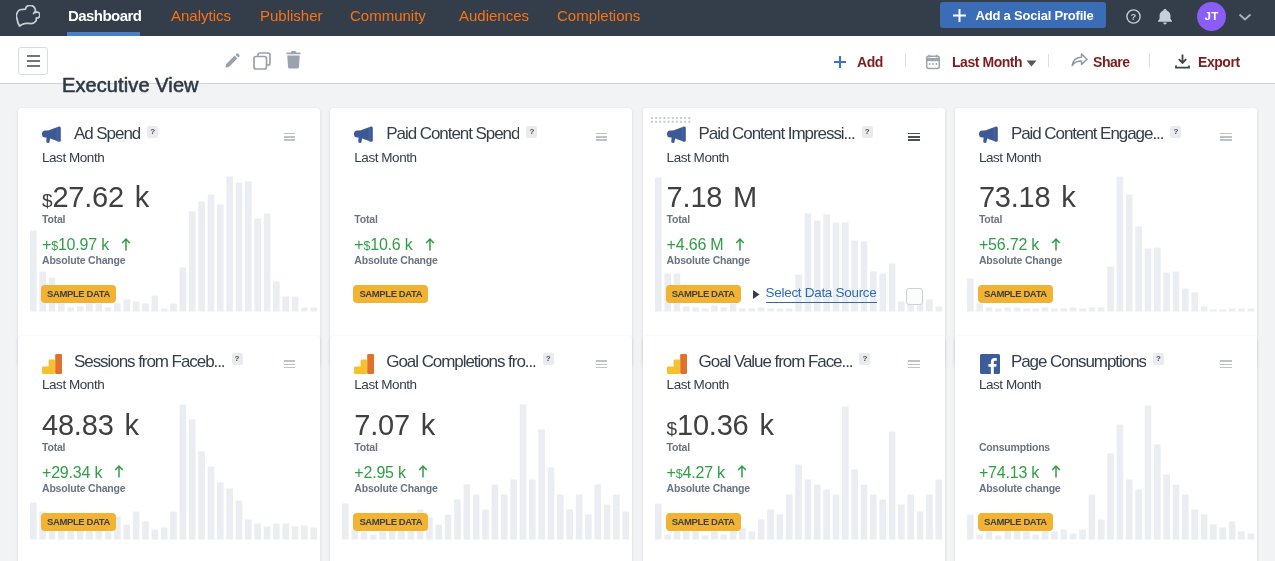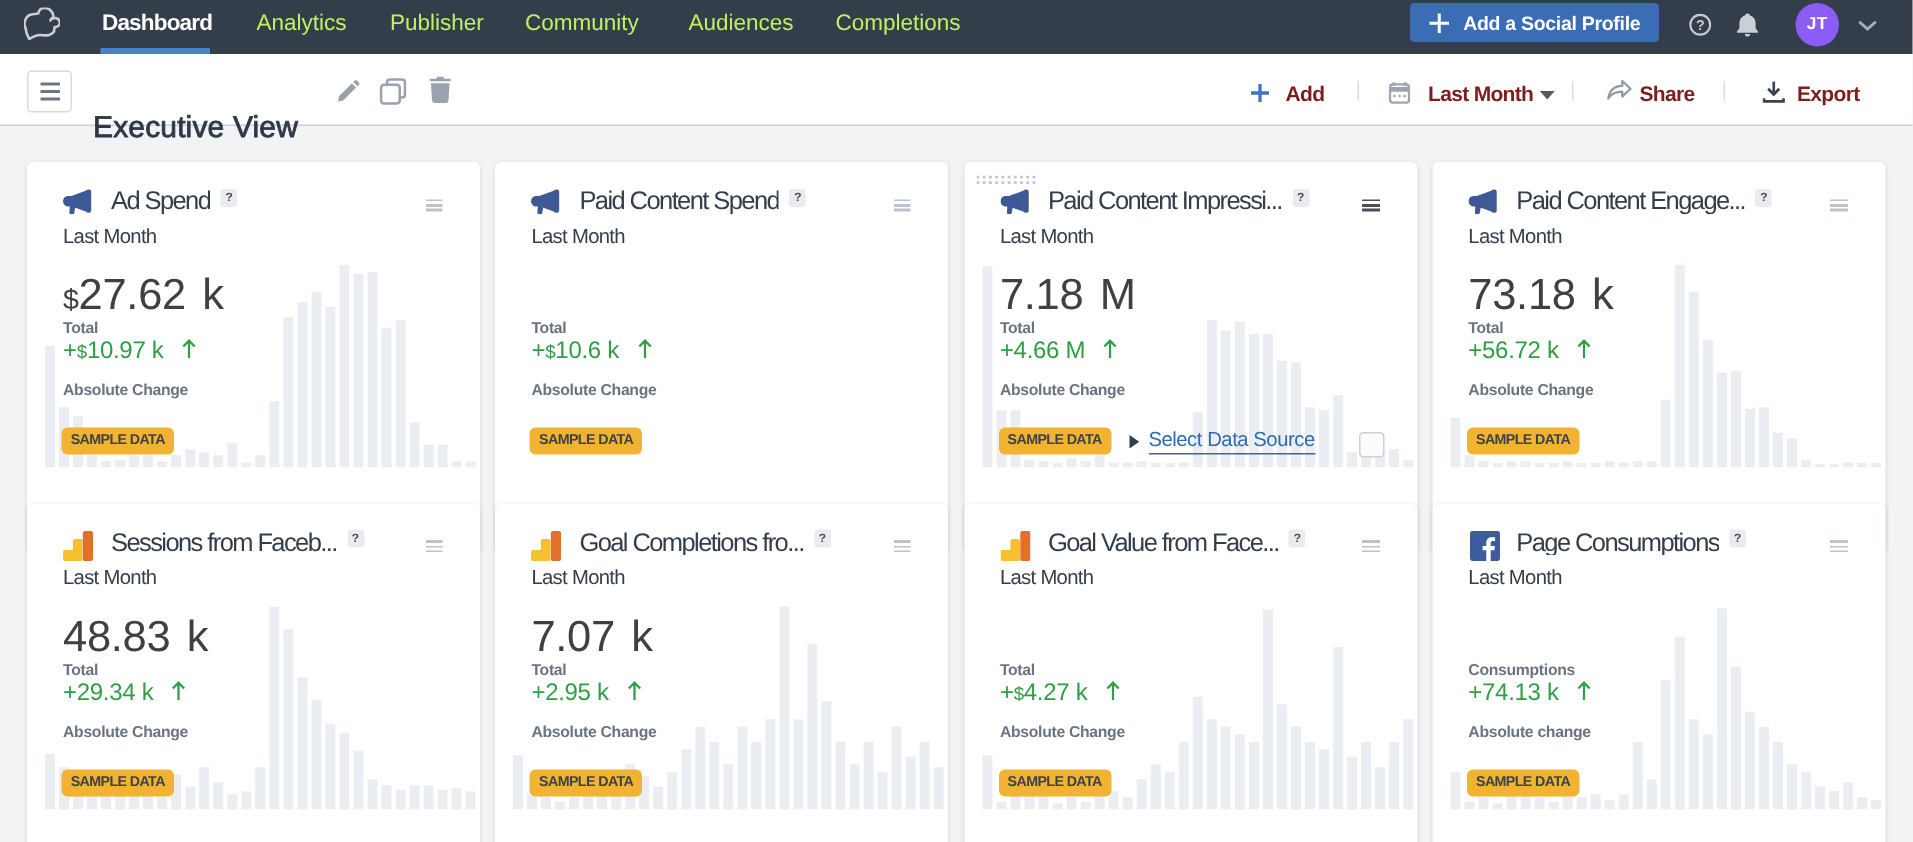--- a/index.html
+++ b/index.html
@@ -1,17 +1,17 @@
 <!DOCTYPE html>
 <html><head><meta charset="utf-8"><title>Executive View</title>
 <style>
 * { margin:0; padding:0; box-sizing:border-box; }
 html,body { width:1275px; height:561px; overflow:hidden; font-family:"Liberation Sans",sans-serif; background:#f2f3f5; }
 .nav { position:absolute; left:0; top:0; width:1275px; height:36px; background:#343e4b; }
-.nitem { position:absolute; top:8px; font-size:15px; line-height:1; color:#bef264; }
+.nitem { position:absolute; top:8px; font-size:15px; line-height:1; color:#f97316; }
 .nactive { color:#fff; font-weight:bold; font-size:15px; letter-spacing:-0.55px; top:8px; }
 .addbtn { position:absolute; left:940px; top:2px; width:166px; height:26px; background:#3b6db6; border-radius:3px; color:#fff; font-size:13px; font-weight:bold; letter-spacing:-0.2px; display:flex; align-items:center; justify-content:center; }
 .avatar { position:absolute; left:1197px; top:1.5px; width:29px; height:29px; border-radius:50%; background:#8b5cf6; color:#fff; font-size:11.5px; font-weight:bold; display:flex; align-items:center; justify-content:center; letter-spacing:0.3px; }
 .hdr { position:absolute; left:0; top:36px; width:1275px; height:48px; background:#fff; border-bottom:1px solid #cdd2d7; }
 .hbox { position:absolute; left:18px; top:11px; width:30px; height:28px; border:1px solid #d7dbdf; border-radius:3px; padding:7px 7.5px; display:flex; flex-direction:column; justify-content:space-between; }
 .hbl { height:1.6px; background:#6d7682; }
 .htitle { position:absolute; left:62px; top:15.5px; font-size:20px; font-weight:400; -webkit-text-stroke:0.55px #2e3947; letter-spacing:0.1px; line-height:1; color:#2e3947;margin-top:23px; }
 .tlabel { position:absolute; top:18.5px; font-size:14px; font-weight:bold; line-height:1; color:#7f1d1d; letter-spacing:-0.45px; }
 .tdiv { position:absolute; top:18px; width:1px; height:13px; background:#d9dde2; }
 .card { position:absolute; width:302px; height:259px; background:#fff; border-radius:4px; box-shadow:0 1px 3px rgba(50,60,75,0.16);padding-left:10px; }
@@ -21,21 +21,21 @@
 .ctitle { font-size:17px; line-height:1.05; color:#333e4b; letter-spacing:-1.06px; max-width:180px; white-space:nowrap; overflow:hidden; text-overflow:ellipsis; }
 .qbadge { margin-left:7px; margin-top:0.5px; }
 .qbadge { flex:0 0 auto; width:11px; height:12px; background:#e9ebee; border-radius:2px; font-size:8px; font-weight:bold; color:#424c57; text-align:center; line-height:12px; }
 .cmenu { position:absolute; left:265.5px; top:24.8px; width:11.5px; height:8.2px; display:flex; flex-direction:column; justify-content:space-between; }
 .cmenu i { display:block; height:1.7px; }
 .lastm { position:absolute; left:24px; top:42.6px; font-size:13.5px; line-height:1; color:#333e4b; letter-spacing:-0.45px; }
 .bignum { position:absolute; left:24px; top:75.3px; font-size:29px; line-height:1; color:#404040; letter-spacing:-0.2px; }
 .kunit { margin-left:3px; }
 .npre { font-size:19px; }
 .slabel { position:absolute; left:24px; font-size:10.5px; font-weight:bold; line-height:1; color:#6a7480; letter-spacing:-0.2px; }
-.delta { position:absolute; left:24px; top:118px; font-size:16px; line-height:1; color:#2f9e44; letter-spacing:-0.2px; }
+.delta { position:absolute; left:24px; top:129px; font-size:16px; line-height:1; color:#2f9e44; letter-spacing:-0.2px; }
 .dpre { font-size:12.5px; }
 .uparr { margin-left:12px; vertical-align:-0.5px; }
 .sample { position:absolute; left:23px; top:177px; width:75px; height:18px; background:#f2b232; border-radius:4px; font-size:9.5px; font-weight:bold; color:#3d4248; letter-spacing:-0.4px; text-align:center; line-height:18px; }
 .selsrc { position:absolute; left:123px; top:177.8px; font-size:13.5px; line-height:1; color:#2d6cb3; letter-spacing:-0.3px; border-bottom:1px solid #2d6cb3; padding-bottom:2.5px; }
 .checkbox { position:absolute; left:263.5px; top:180px; width:16.5px; height:16.5px; background:#fcfcfd; border:1px solid #ccd2d8; border-radius:3px; }
 </style></head>
 <body>
 <div class="nav">
     <svg style="position:absolute;left:16px;top:4.5px" width="24" height="22" viewBox="0 0 24 22">
 <g fill="none" stroke="#c9ced4" stroke-width="1.75" stroke-linecap="round" stroke-linejoin="round">
@@ -495,20 +495,21 @@
 <div class="chead">
       <div class="ctitle">Goal Value from Face...</div>
       <div class="qbadge">?</div>
     </div>
 <div class="cmenu">
       <i style="background:#bcc2c9"></i>
       <i style="background:#bcc2c9"></i>
       <i style="background:#bcc2c9"></i>
     </div>
 <div class="lastm">Last Month</div>
+<div class="bignum"><span class="npre">$</span>10.36 <span class="kunit">k</span></div>
 <div class="slabel" style="top:106px">Total</div>
 <div class="delta">+<span class="dpre">$</span>4.27 k<svg class="uparr" width="10" height="13" viewBox="0 0 10 13">
         <path d="M5 12.6 L5 1.4 M1.2 5 L5 1.1 L8.8 5" fill="none" stroke="#2f9e44" stroke-width="1.5"></path>
       </svg></div>
 <div class="slabel" style="top:147.2px">Absolute Change</div>
 <div class="sample">SAMPLE DATA</div>
 
 </div>
 <div class="card" style="left:954.9px;top:335.5px">
 <svg class="bars" width="302" height="216" viewBox="0 0 302 216" fill="#eaedf2">

